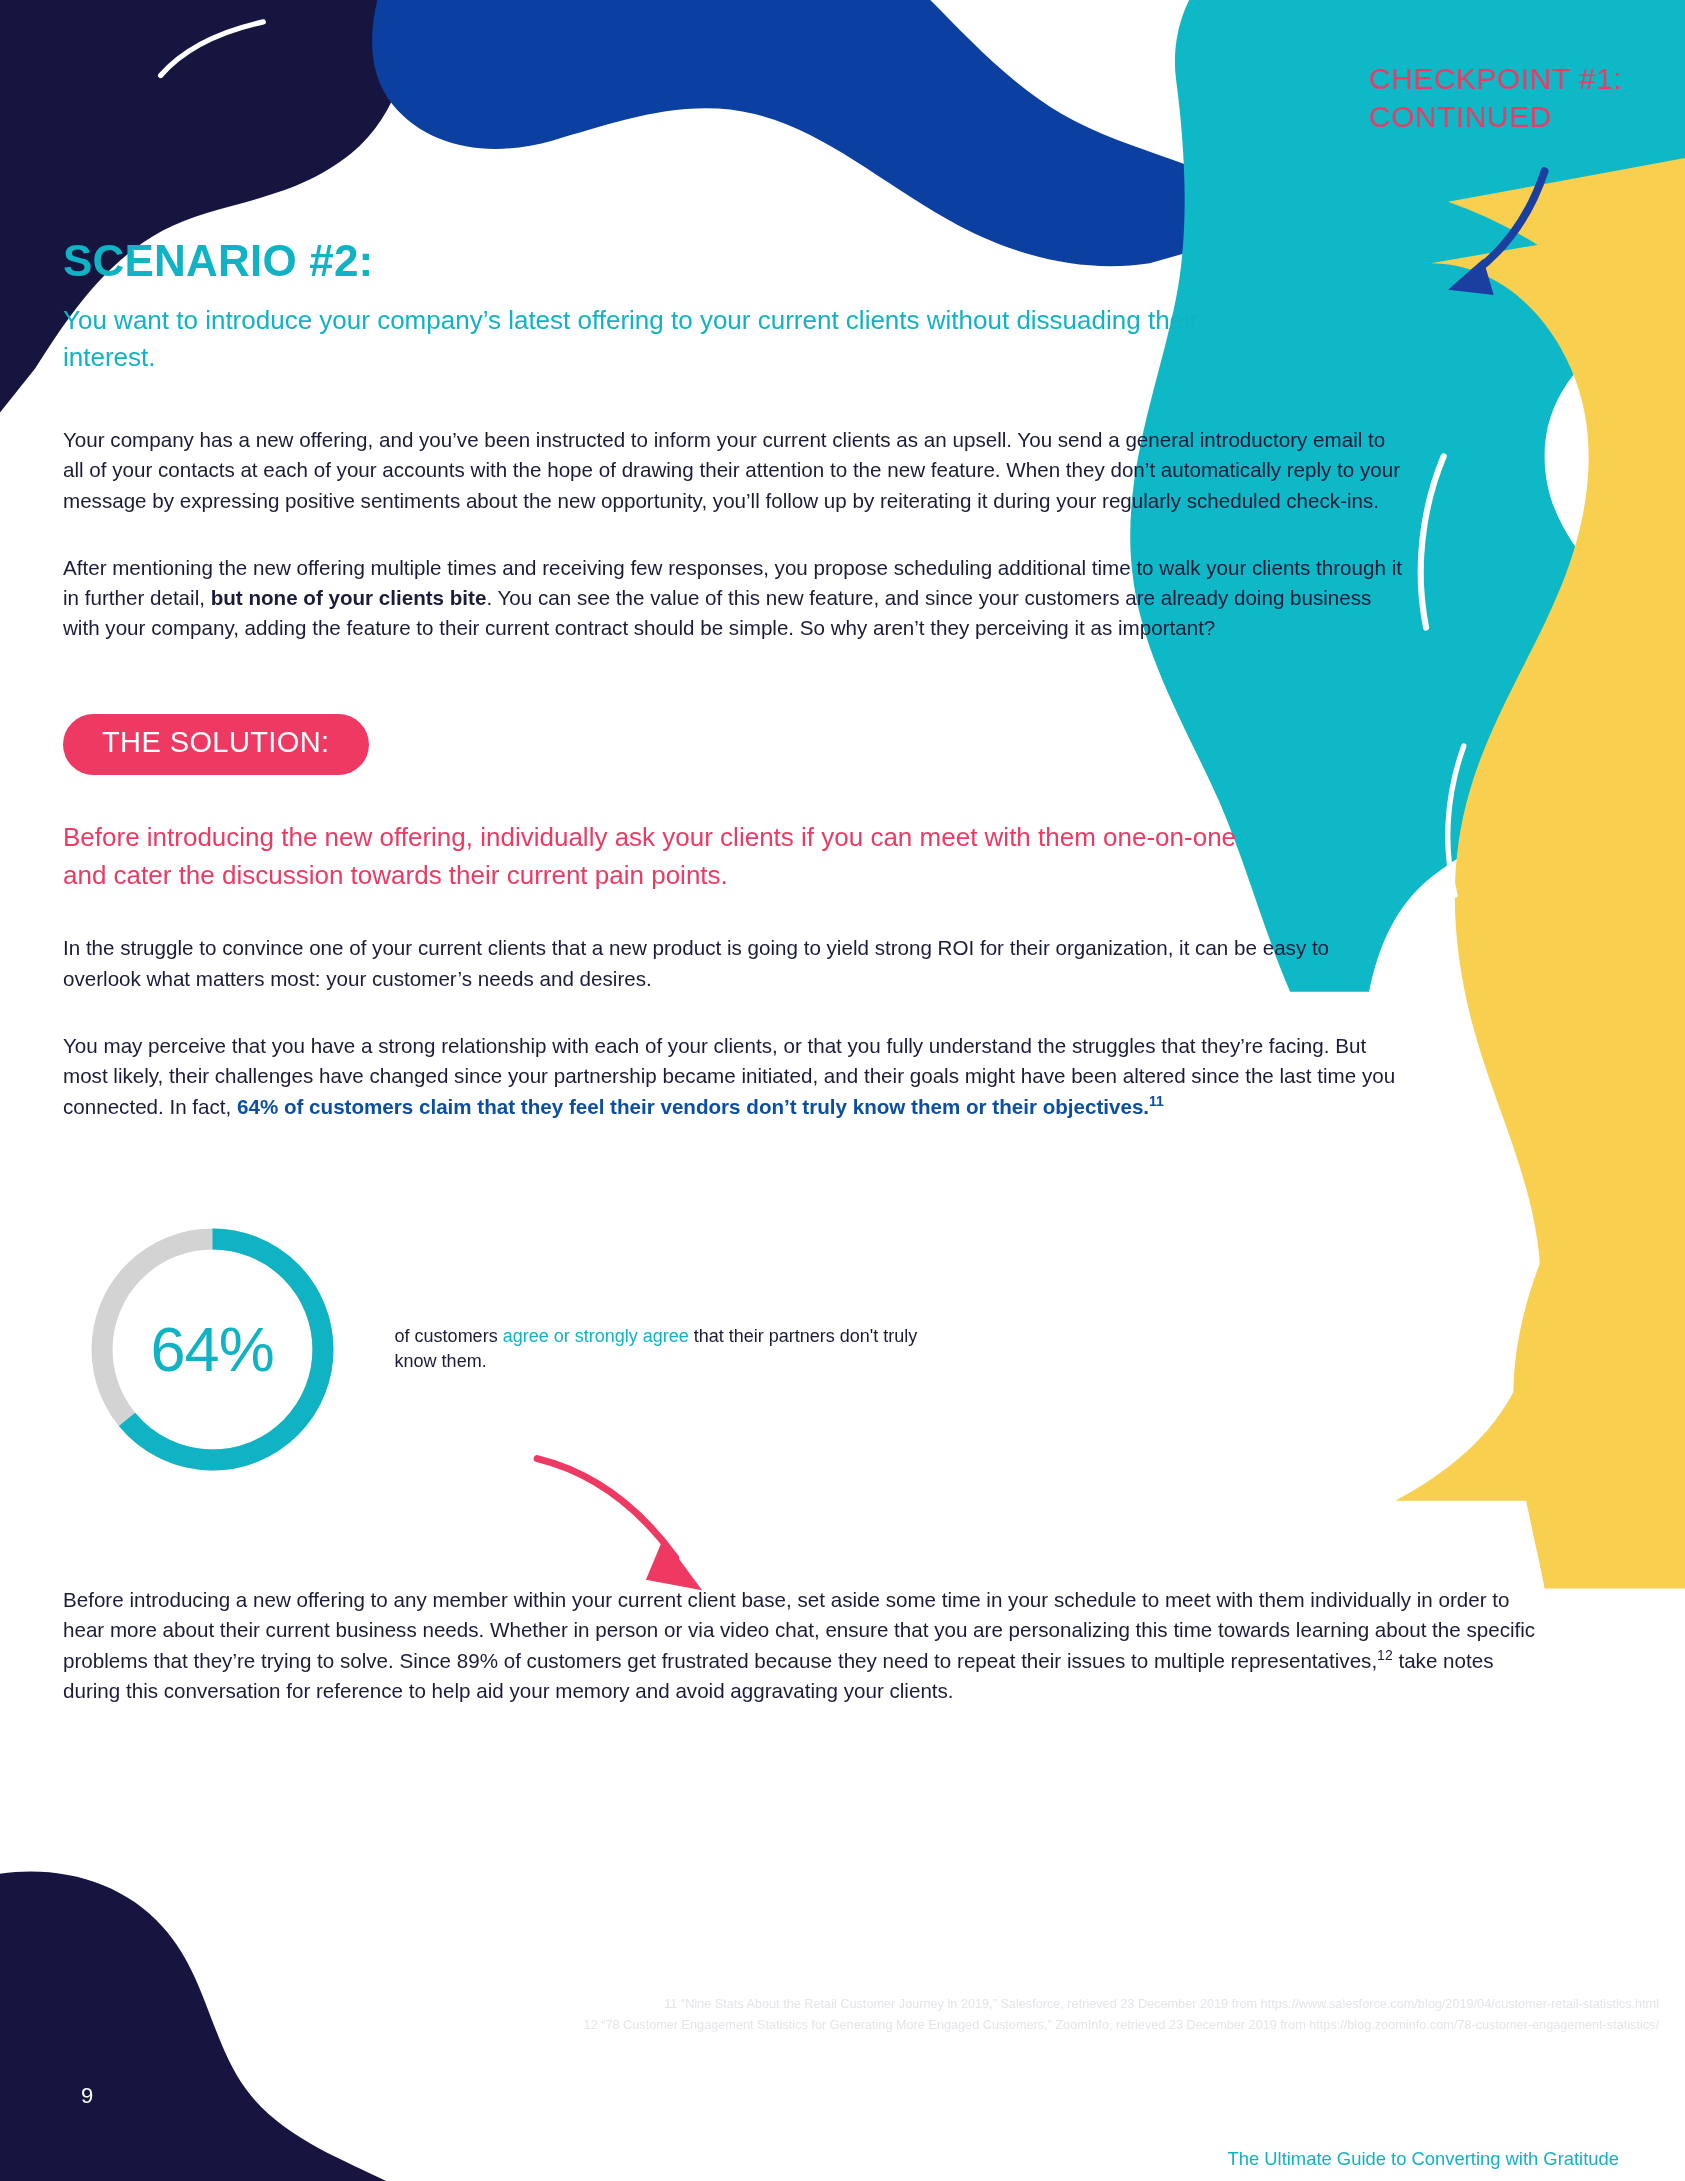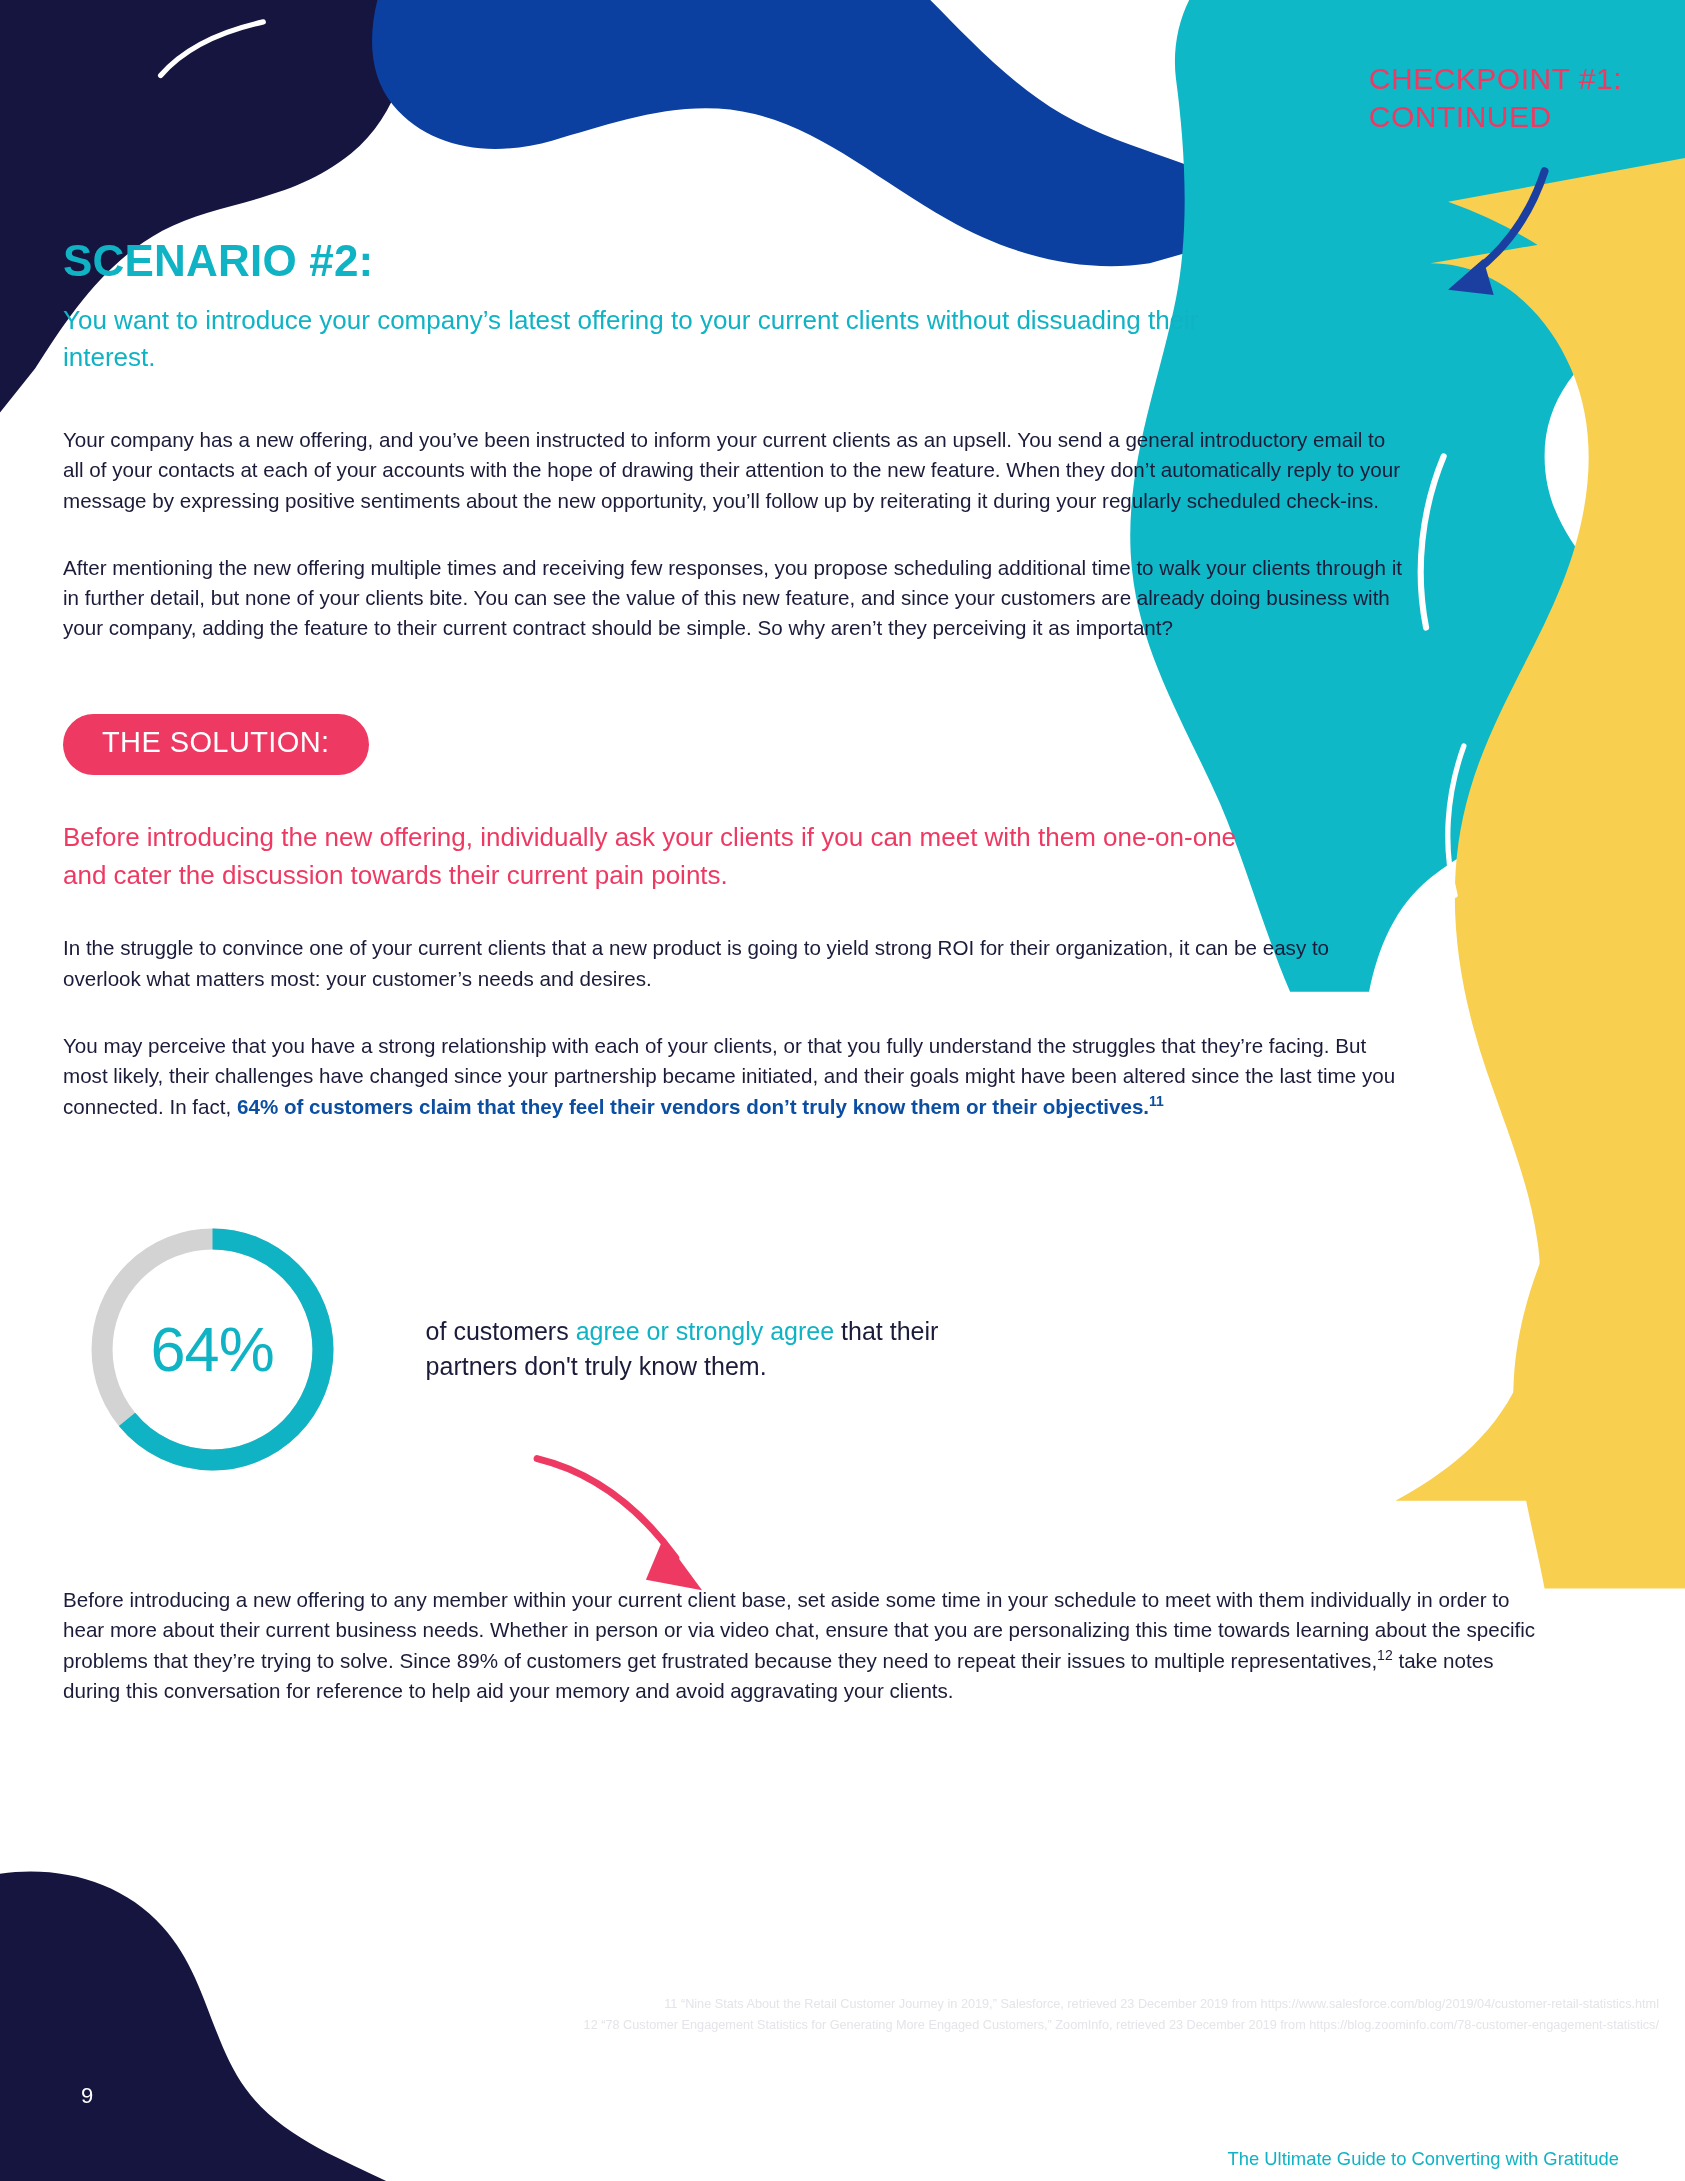--- a/index.html
+++ b/index.html
@@ -60,21 +60,21 @@
     font-size: 20.6px;
     line-height: 1.47;
     margin: 0;
     max-width: 1343px;
   }
   p.body.first { margin-top: 49px; }
   p.body.second { margin-top: 37px; }
 
   b.navy {
     color: #1B1B3A;
-    font-weight: normal;
+    font-weight: bold;
   }
   b.blue {
     color: #0B4EA2;
     font-weight: bold;
   }
   sup { font-size: 0.68em; }
 
   
   .solution-pill {
     display: inline-block;
@@ -146,23 +146,23 @@
     inset: 0;
     display: flex;
     align-items: center;
     justify-content: center;
     color: #0FB3C4;
     font-size: 63px;
     letter-spacing: -0.9px;
   }
 
   .stat-text {
-    margin-left: 82px;
+    margin-left: 51px;
     color: #1B1B3A;
-    font-size: 25px;
+    font-size: 18px;
     line-height: 1.4;
     max-width: 527px;
   }
   .stat-text .teal { color: #0FB3C4; }
 
   .closing {
     margin-top: 104px;
   }
   .closing p.body { max-width: 1492px; }
 

